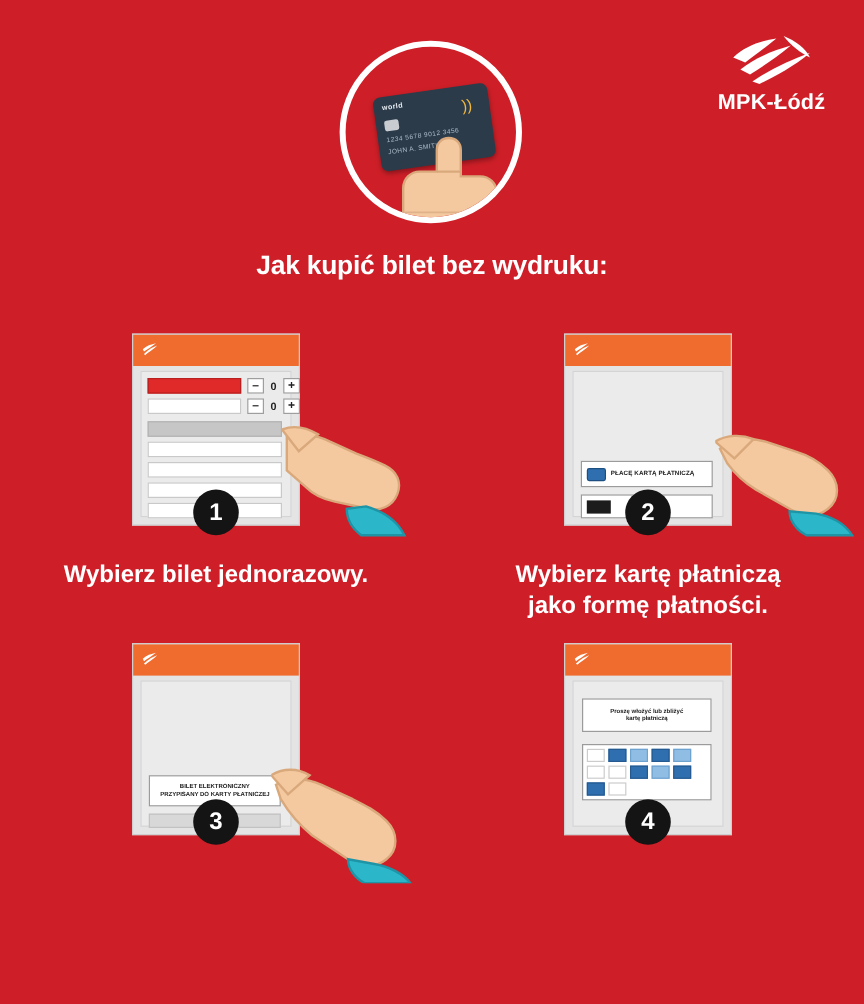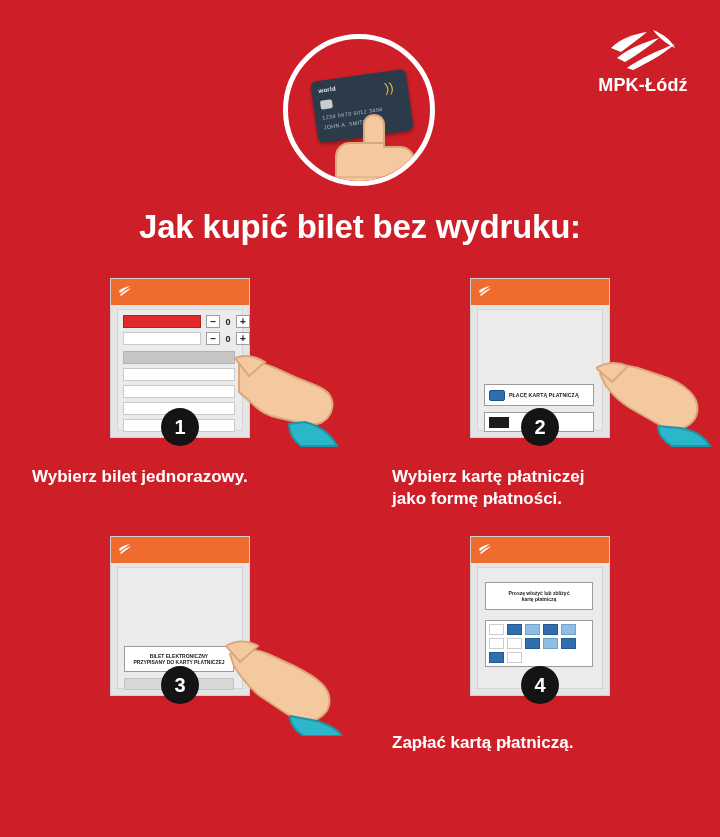--- a/index.html
+++ b/index.html
@@ -99,21 +99,21 @@
     top: 74px;
   }
 
   
   #title {
     position: absolute;
     top: 208px;
     left: 0; right: 0;
     text-align: center;
     color: #ffffff;
-    font-size: 33px;
+    font-size: 22px;
     font-weight: bold;
     letter-spacing: -.2px;
   }
 
   
   #steps {
     position: absolute;
     top: 278px;
     left: 0;
     width: 720px;
@@ -326,23 +326,23 @@
   }
   .hand-1 { left: 235px; top: 72px; }
   .hand-2 { left: 236px; top: 58px; }
   .hand-3 { left: 226px; top: 90px; }
 
   
   .caption {
     position: absolute;
     left: 0; right: 0;
     top: 188px;
-    text-align: left;
+    text-align: center;
     color: #ffffff;
-    font-size: 17px;
+    font-size: 20px;
     font-weight: bold;
     line-height: 1.32;
     padding: 0 32px;
   }
   .step.row2 .caption { top: 196px; }
 </style>
 </head>
 <body>
 
 <div id="header">
@@ -445,21 +445,21 @@
       </div>
 
       <svg class="hand hand-2" width="120" height="116" viewBox="0 0 120 116">
         <path d="M4 38 C14 30 28 28 42 32 L66 40 C76 43 86 48 94 56 C104 66 104 80 94 88
                  C84 96 72 94 62 88 L34 72 C24 66 16 58 10 50 Z" fill="#f5c9a0" stroke="#d9a97c" stroke-width="2"></path>
         <path d="M0 32 C10 26 22 26 32 30 L16 46 Z" fill="#f5c9a0" stroke="#d9a97c" stroke-width="2"></path>
         <path d="M84 92 C96 94 108 100 114 110 L76 110 C68 106 62 98 62 90 Z" fill="#2bb6c9" stroke="#1e95a6" stroke-width="2"></path>
       </svg>
 
       <div class="badge">2</div>
-      <div class="caption" style="white-space:pre-line;">Wybierz kartę płatniczej
+      <div class="caption" style="white-space:pre-line;">Wybierz kartę płatniczą
 jako formę płatności.</div>
     </div>
   </div>
 
   <div class="step-row" style="margin-top:0px">
 
     <div class="step row2">
       <div class="kiosk-wrap">
         <div class="kiosk">
           <div class="kiosk-top">
@@ -514,16 +514,15 @@
               <div class="key light"></div>
               <div class="key"></div>
               <div class="key"></div>
               <div class="key blank"></div>
             </div>
           </div>
         </div>
       </div>
 
       <div class="badge">4</div>
-      <div class="caption">Zapłać kartą płatniczą.</div>
     </div>
   </div>
 </div>
 
 </body></html>

